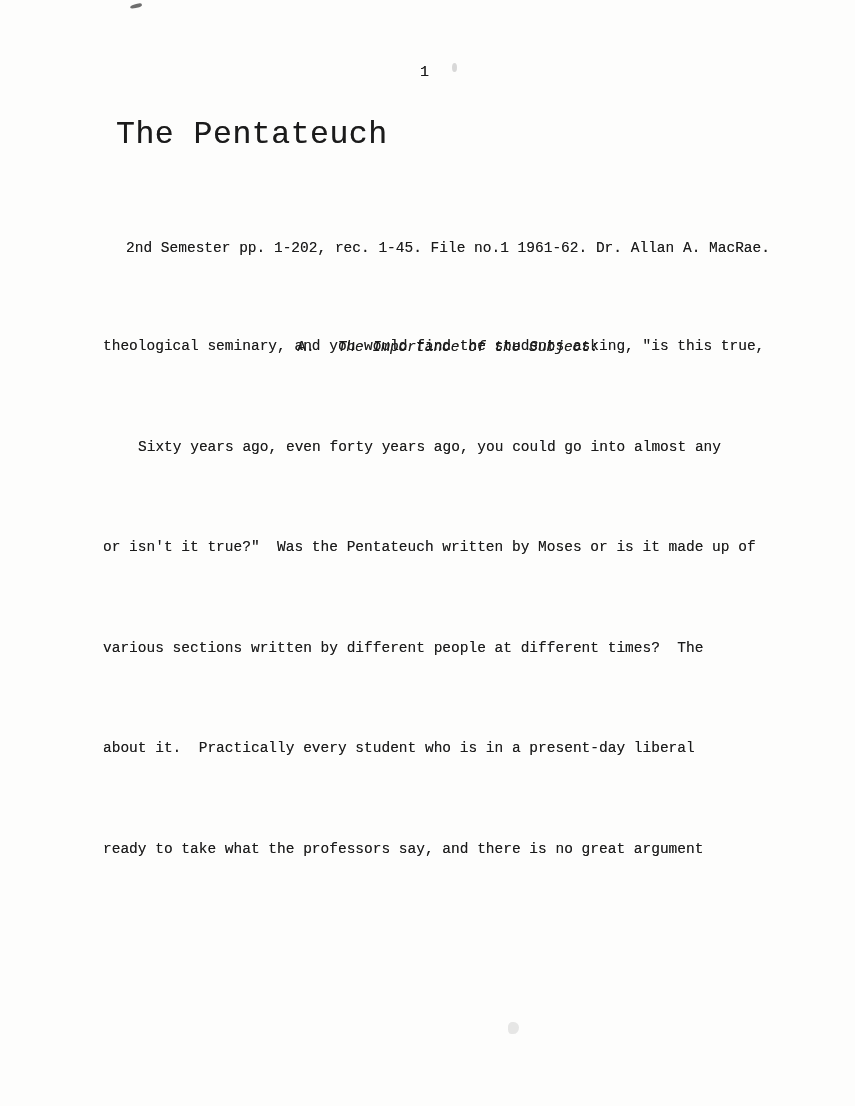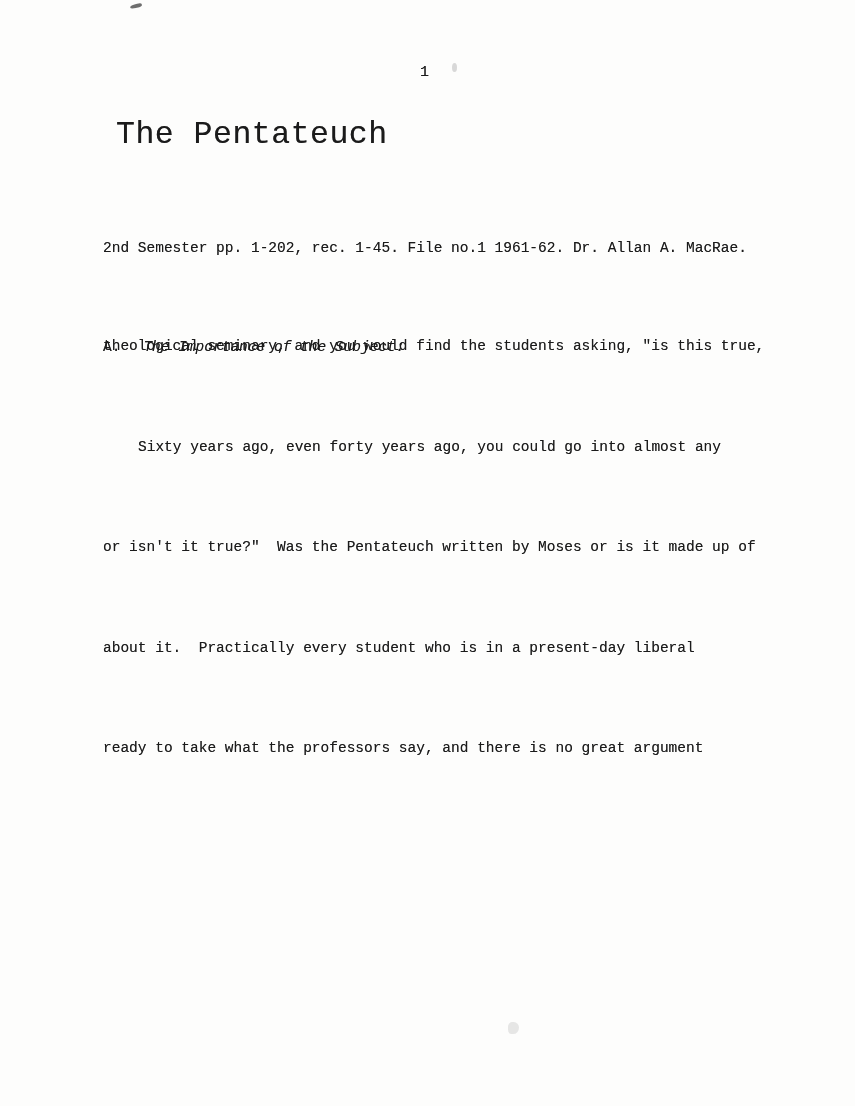--- a/index.html
+++ b/index.html
@@ -38,20 +38,21 @@
     white-space: pre;
   }
   .header-block {
     position: absolute;
     top: 167px;
     left: 103px;
     width: 690px;
     font-size: 14.5px;
     line-height: 32.7px;
     white-space: pre;
+    text-align: center;
   }
   .section-title {
     font-style: italic;
     margin-left: 23px;
   }
   .body-text {
     position: absolute;
     top: 263px;
     left: 103px;
     width: 690px;
@@ -110,20 +111,21 @@
 
   <div class="header-block">
     <div class="header-line ink">2nd Semester pp. 1-202, rec. 1-45. File no.1 1961-62. Dr. Allan A. MacRae.</div>
     <div class="header-line ink"><span class="section-label">A.</span><span class="section-title">The Importance of the Subject:</span></div>
   </div>
 
   <div class="body-text">
     <div class="body-line ink">theological seminary, and you would find the students asking, "is this true,</div>
     <div class="body-line indent ink">Sixty years ago, even forty years ago, you could go into almost any</div>
     <div class="body-line ink">or isn't it true?"  Was the Pentateuch written by Moses or is it made up of</div>
+    <div class="body-line ink">various sections written by different people at different times?  The</div>
     <div class="body-line ink">about it.  Practically every student who is in a present-day liberal</div>
     <div class="body-line ink">ready to take what the professors say, and there is no great argument</div>
     
     
     
     
     
     
     
     

